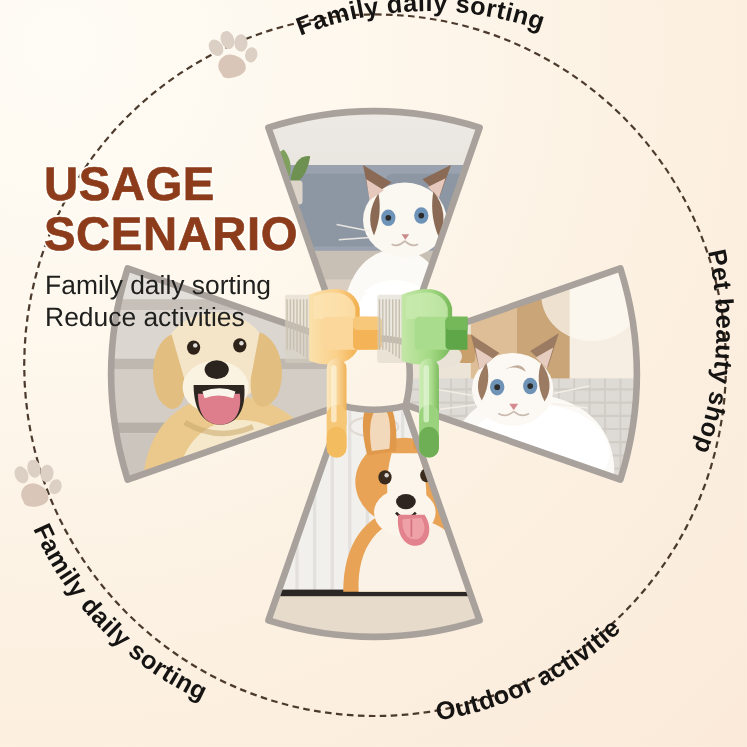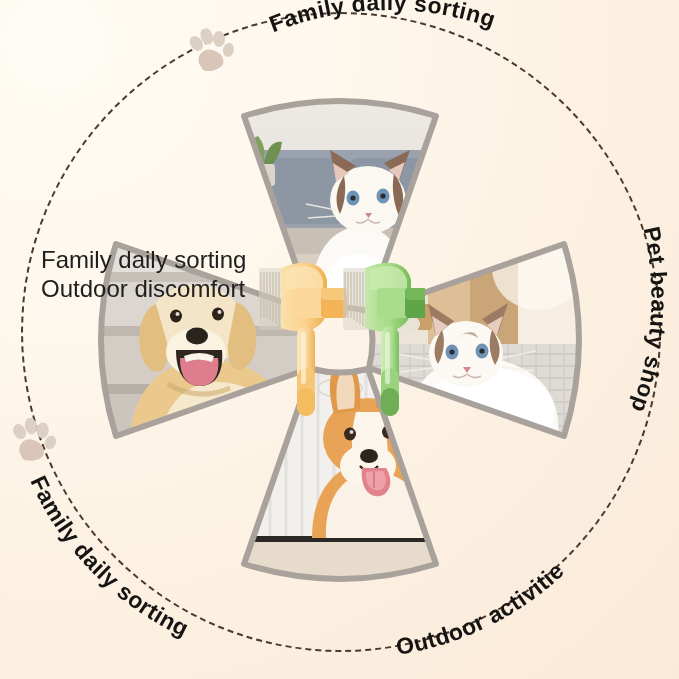--- a/index.html
+++ b/index.html
@@ -310,23 +310,27 @@
           <path d="M112 290 C112 310 120 318 132 318 C146 318 152 306 150 290 Z" fill="#DE7E8C"></path>
           <path d="M116 288 q16 -6 30 0 l-2 6 q-14 -5 -26 0 Z" fill="#FBF6EC"></path>
 
           <path d="M100 316 q30 18 62 4" stroke="#C8A86C" stroke-width="5" fill="none" opacity="0.55"></path>
         </g>
         <path d="M48 368 Q18 272 48 176 L243 244 Q236 272 243 300 Z" fill="none" stroke="#A9A29C" stroke-width="6" stroke-linejoin="round"></path>
       </svg>
     </div>
   </div>
 
+  <div class="headline">
+    <span class="h-l">USAGE</span>
+    <span class="h-l">SCENARIO</span>
+  </div>
   <div class="subline">
     <span>Family daily sorting</span>
-    <span>Outdoor discomfort</span>
+    <span>Reduce activities</span>
   </div>
 
   <div class="brushes">
     <svg width="180" height="190" viewBox="0 0 180 190">
       <defs>
         <linearGradient id="ogBody" x1="0" y1="0" x2="1" y2="0">
           <stop offset="0%" stop-color="#FAE1AC"></stop>
             <stop offset="55%" stop-color="#FBD08A"></stop>
             <stop offset="100%" stop-color="#F0AE4B"></stop>
         </linearGradient>

